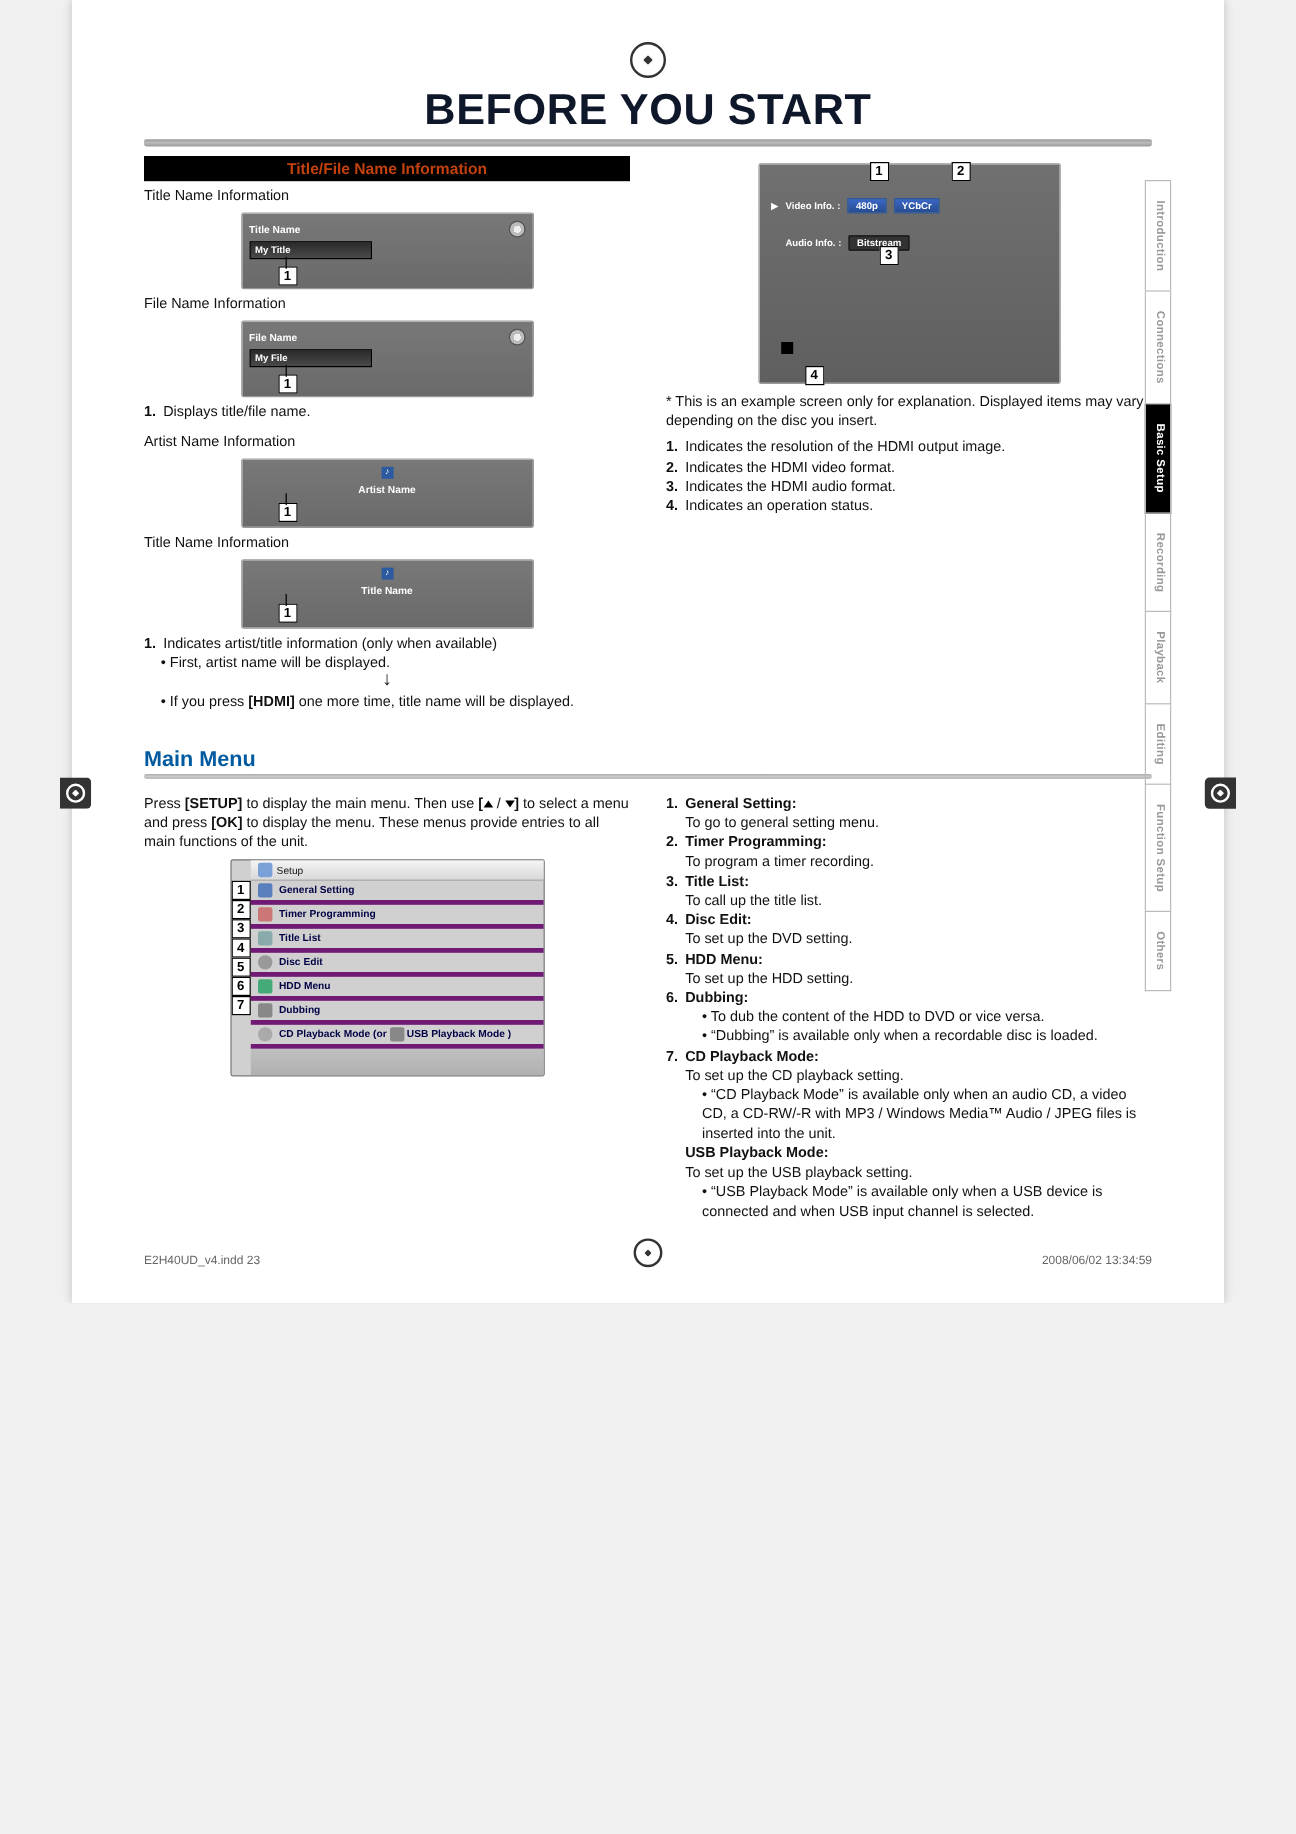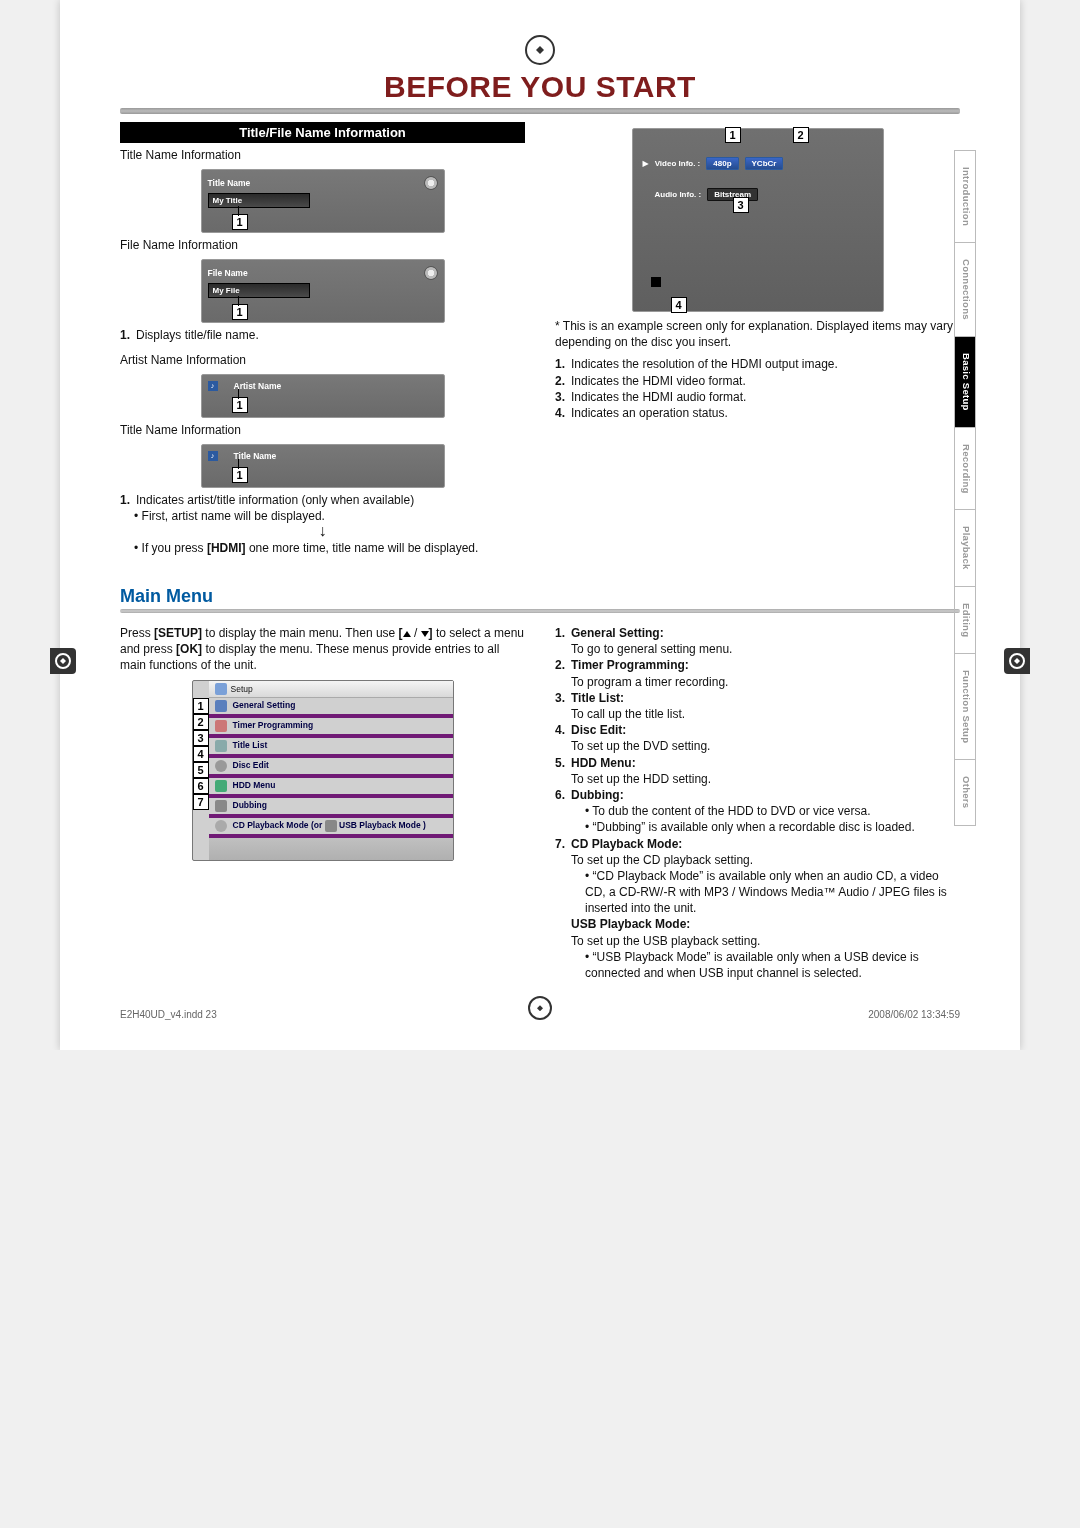--- a/index.html
+++ b/index.html
@@ -45,40 +45,40 @@
     width:20px; height:20px; border:2px solid #333; border-radius:50%;
     display:flex; align-items:center; justify-content:center;
   }
   .reg-bottom::before{content:""; width:6px; height:6px; background:#333; clip-path: polygon(50% 0,100% 50%,50% 100%,0 50%);}
 
   .sheet {
     margin: 30px 60px 10px 60px;
   }
   h1.title {
     text-align: center;
-    color: #7f1d1d;
+    color: #0f172a;
     font-weight: 800;
     letter-spacing: .5px;
-    font-size: 30px;
+    font-size: 36px;
     margin: 0 0 4px;
     font-family: Arial, sans-serif;
   }
   .rule {
     height: 6px;
     background: linear-gradient(#999,#bbb,#999);
     margin: 0 0 8px;
     border-radius: 2px;
   }
   .cols {
     display: flex;
     gap: 30px;
   }
   .col { flex: 1; min-width: 0; }
   .sect-bar {
-    background:#000; color:#ffffff; font-weight:700;
+    background:#000; color:#c2410c; font-weight:700;
     text-align:center; padding:3px 6px; font-size:13px;
     margin-bottom:4px;
   }
   .shot {
     border:1px solid #999; border-radius:2px;
     background: linear-gradient(#787878,#6a6a6a);
     padding: 6px 6px 2px 6px;
     margin: 4px auto 2px;
     width: 230px;
     color:#fff;
@@ -100,21 +100,21 @@
     border:1px solid #000; padding:0 4px;
     font-size:8px; line-height:13px; color:#fff; font-weight:600;
     width: 92px;
   }
   .callout {
     display:inline-block; border:1.6px solid #000; background:#fff; color:#000;
     font-weight:800; font-size:11px; width:14px; height:14px; line-height:14px; text-align:center;
   }
   .callout-line { position:relative; margin-top:2px; margin-left:24px;}
   .callout-line .pointer { position:absolute; top:-8px; left:6px; width:1px; height:10px; background:#000;}
-  .shot-row-icons { display:flex; align-items:center; gap:16px; font-weight:700; font-size:8.5px;}
+  .shot-row-icons { display:flex; align-items:center; gap:4px; font-weight:700; font-size:8.5px;flex-direction:column;}
   .mini-ico { width:10px; height:10px; display:inline-flex; align-items:center; justify-content:center; background:#2b5aa0; color:#fff; font-size:7px;}
   .para { margin:4px 0 6px 0; line-height:1.35; }
   .para b { font-weight:700; }
   .num-list { margin:4px 0 8px 0; line-height:1.35;}
   .num-list .row { display:flex; gap:4px; }
   .num-list .n { font-weight:700; min-width:12px;}
   .bul { margin-left:14px;}
   .bul::before { content:"• "; }
   .down-arrow { text-align:center; font-size:16px; margin:-4px 0 -2px; }
   

